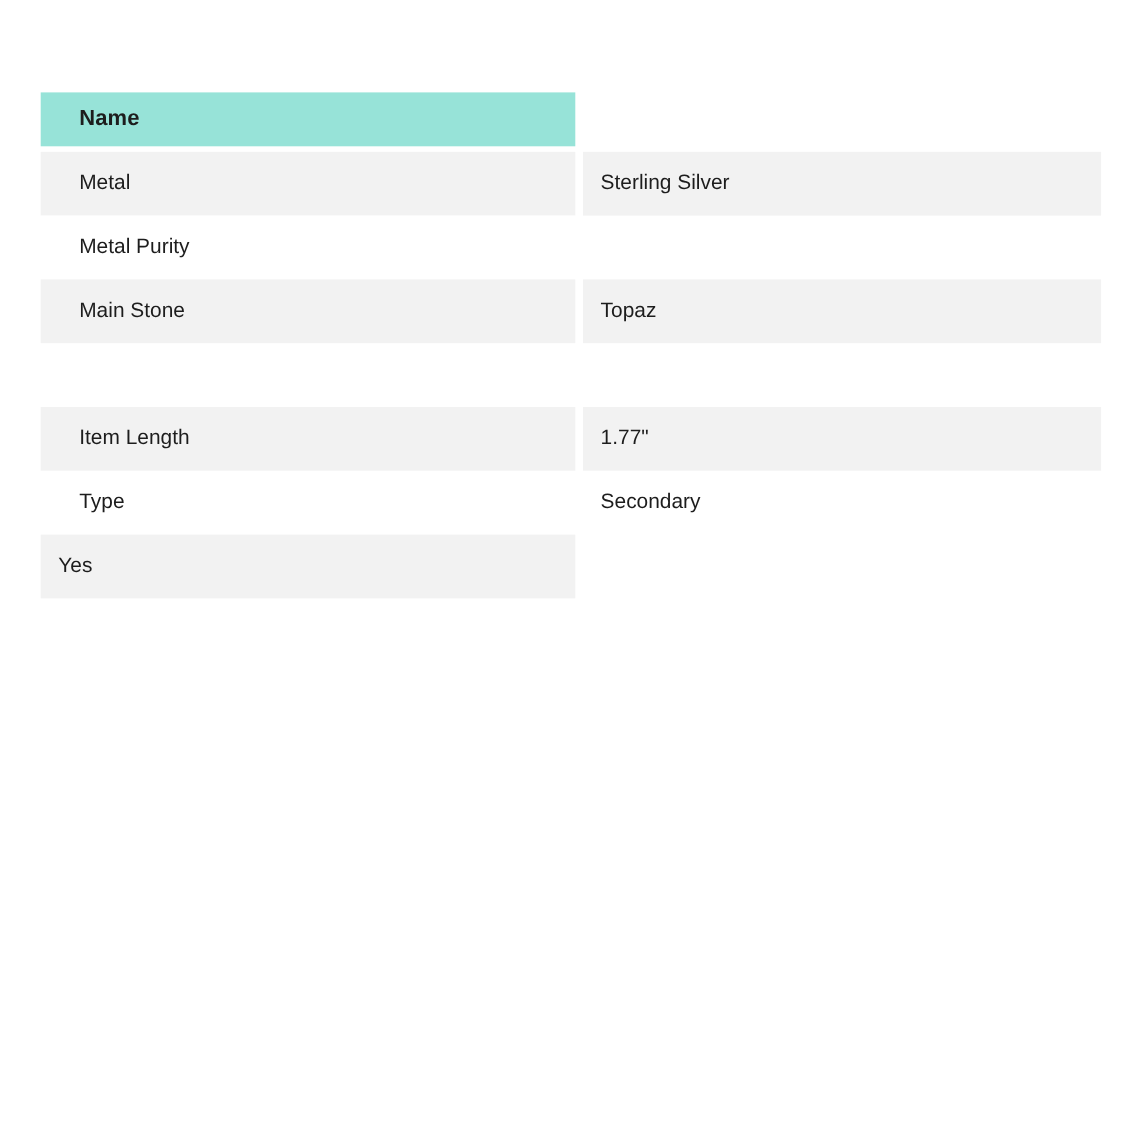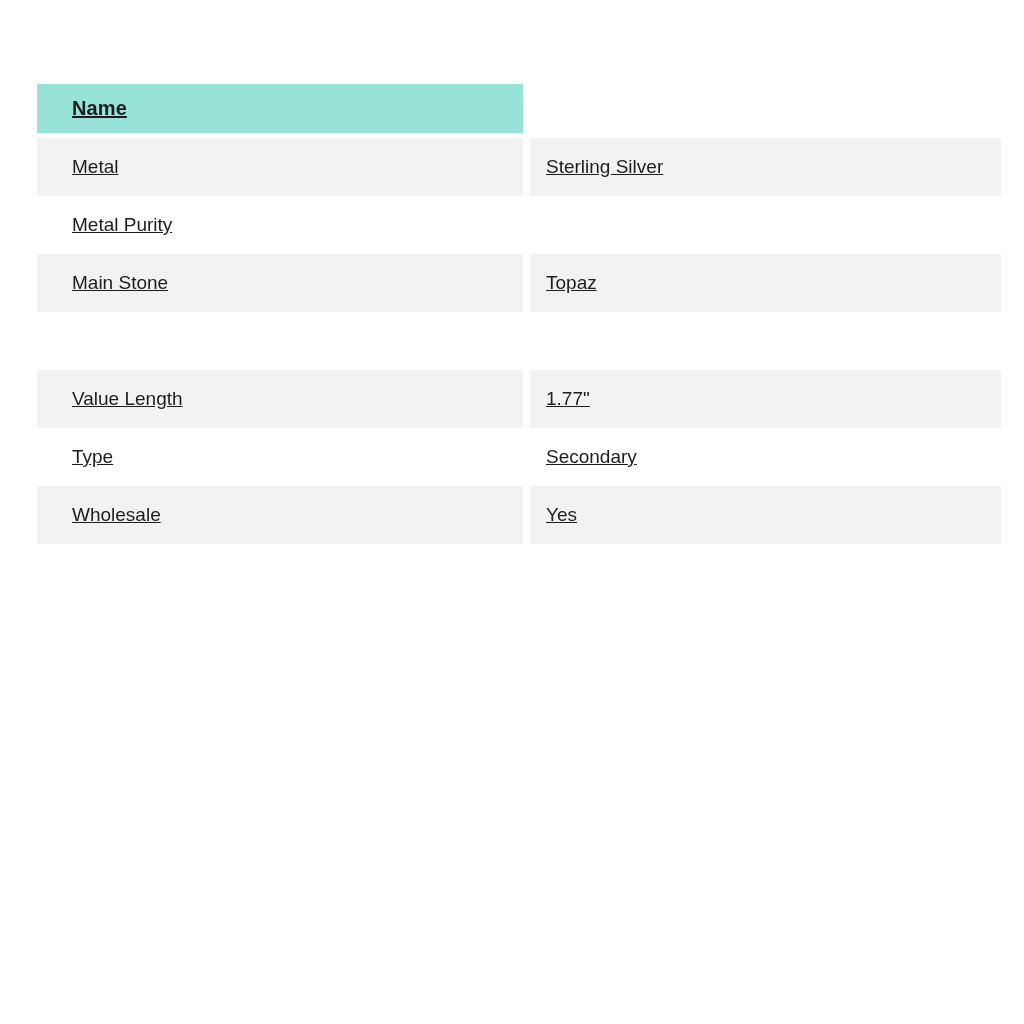--- a/index.html
+++ b/index.html
@@ -10,21 +10,20 @@
     background: #ffffff;
     font-family: "Liberation Sans", "DejaVu Sans", sans-serif;
     -webkit-font-smoothing: antialiased;
   }
   .spec-table {
     position: absolute;
     left: 37px;
     top: 84px;
     width: 964px;
     color: var(--text-color, #1d1d1d);
-    text-decoration: underline;
   }
   .tbl-row {
     display: grid;
     grid-template-columns: 486px 471px;
     column-gap: 7px; 
   }
   .tbl-header {
     height: 49px;
     margin-bottom: 5px;
     font-size: 20px;
@@ -74,25 +73,24 @@
       <div class="tbl-row body-row">
         <div class="cell name-cell">Metal Purity</div>
       </div>
       <div class="tbl-row body-row alt">
         <div class="cell name-cell">Main Stone</div>
         <div class="cell value-cell">Topaz</div>
       </div>
       <div class="tbl-row body-row">
       </div>
       <div class="tbl-row body-row alt">
-        <div class="cell name-cell">Value Length</div>
+        <div class="cell name-cell">Item Length</div>
         <div class="cell value-cell">1.77"</div>
       </div>
       <div class="tbl-row body-row">
         <div class="cell name-cell">Type</div>
         <div class="cell value-cell">Secondary</div>
       </div>
       <div class="tbl-row body-row alt">
-        <div class="cell name-cell">Wholesale</div>
         <div class="cell value-cell">Yes</div>
       </div>
     </div>
 </div>
 
 </body></html>

